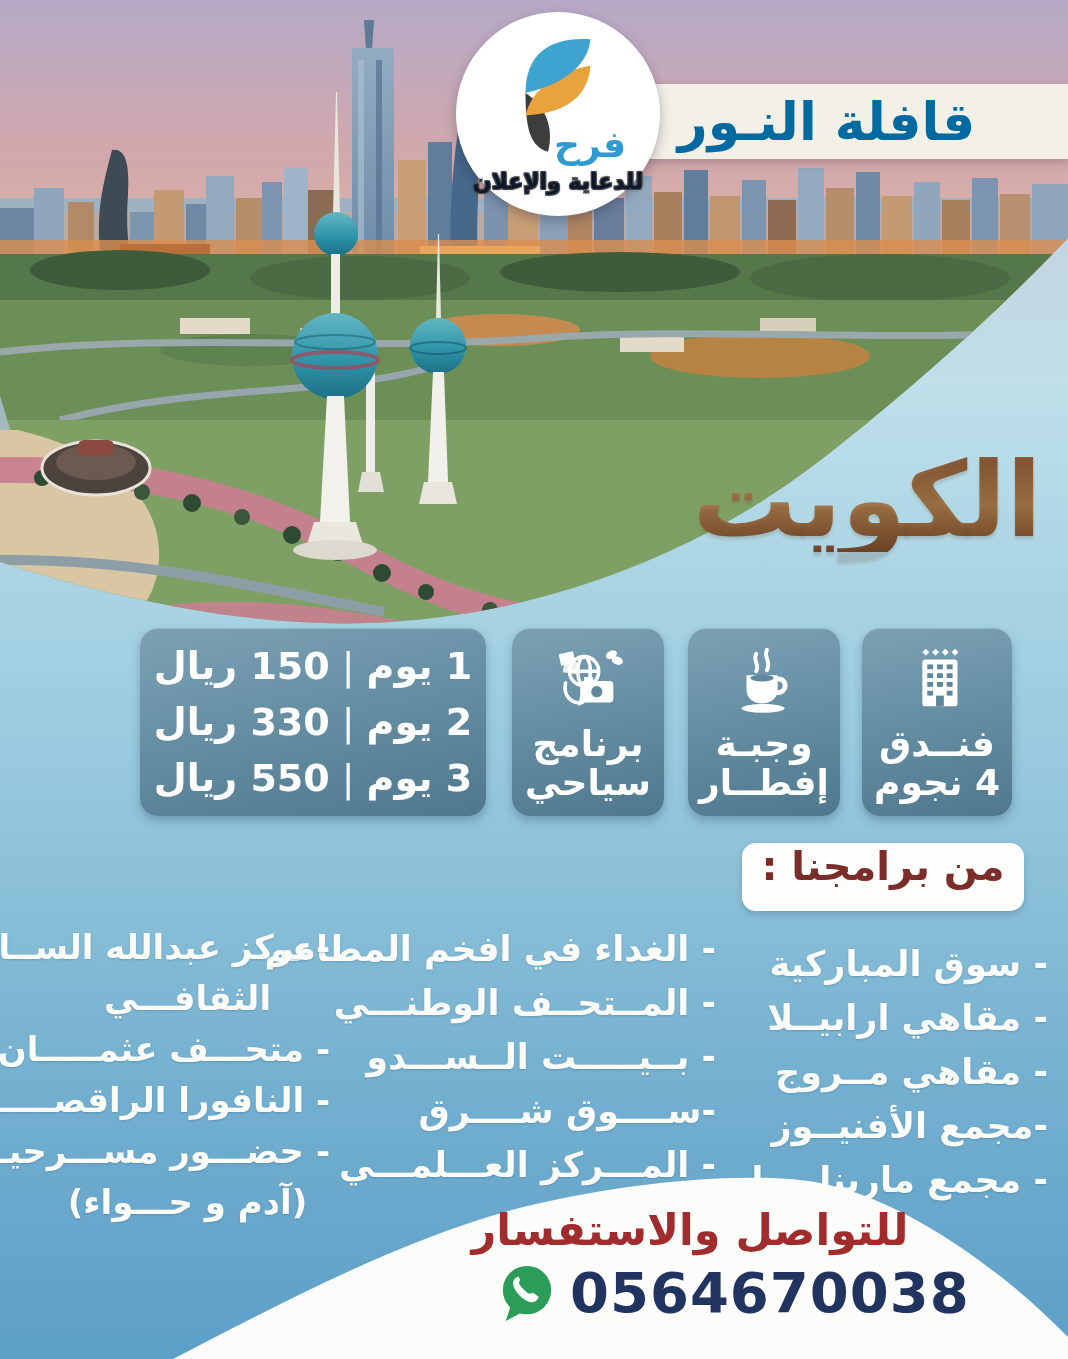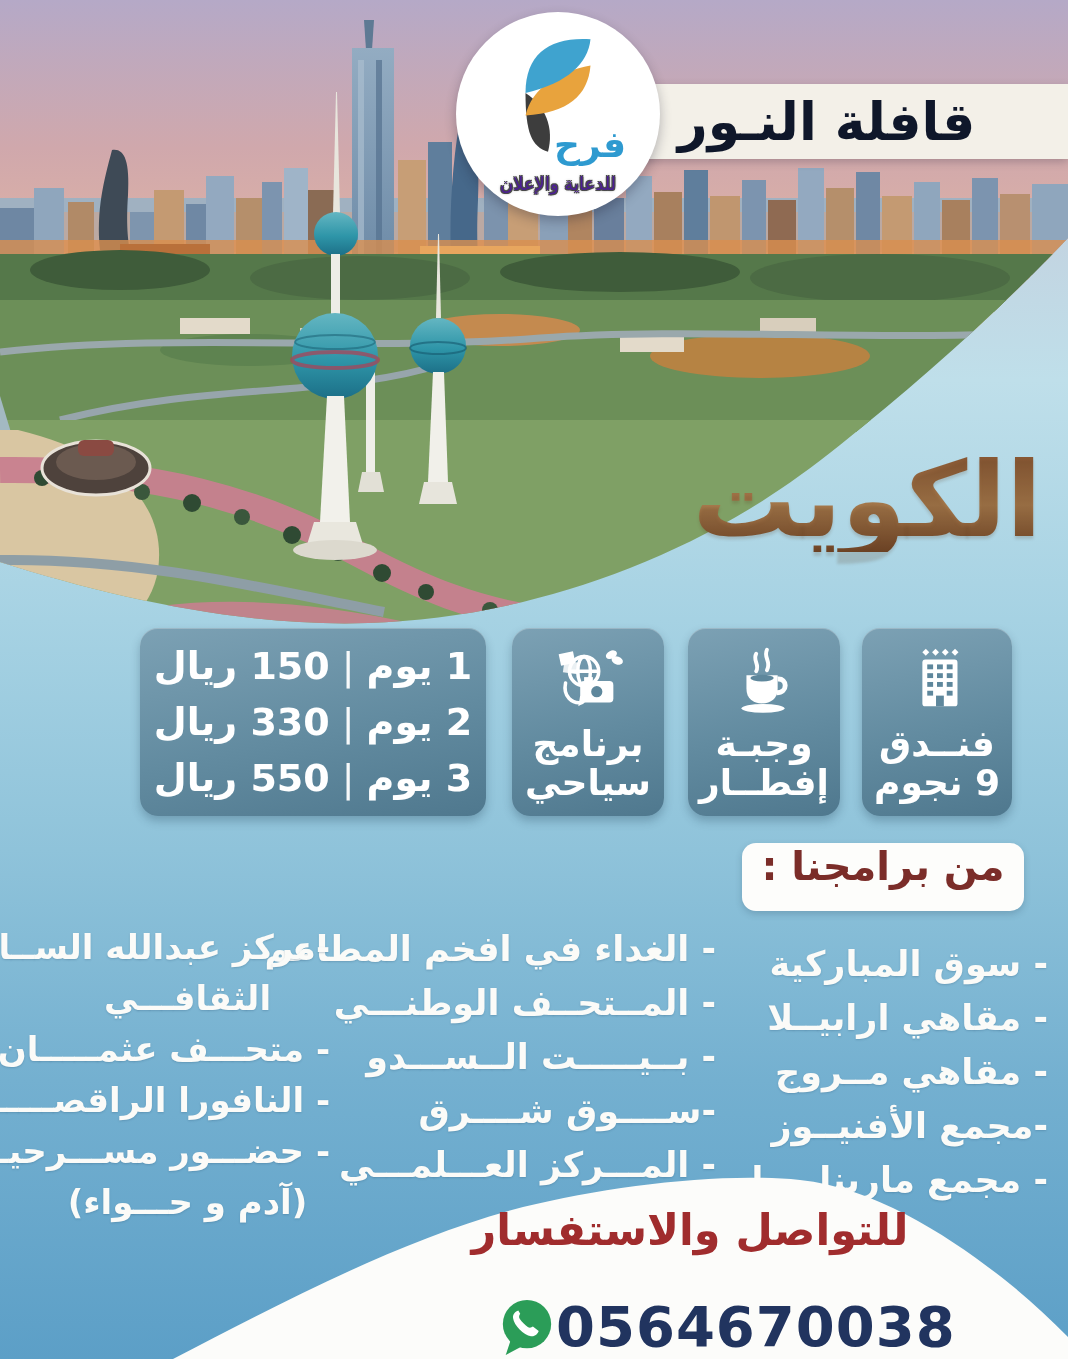--- a/index.html
+++ b/index.html
@@ -10,31 +10,31 @@
   }
   
   .hero{position:absolute;left:0;top:0;width:1068px;height:648px;}
   
   .band{
     position:absolute;left:585px;top:84px;width:483px;height:75px;
     background:#F3F0E8;border-radius:10px 0 0 10px;
     box-shadow:0 3px 8px rgba(40,40,60,.25);
     display:flex;align-items:center;justify-content:center;
   }
-  .band h2{margin:0;font-size:52px;font-weight:bold;color:#0f172a;direction:rtl;letter-spacing:0;}
+  .band h2{margin:0;font-size:52px;font-weight:bold;color:#0369a1;direction:rtl;letter-spacing:0;}
   
   .logo{
     position:absolute;left:456px;top:12px;width:204px;height:204px;border-radius:50%;
     background:#FFFFFF;box-shadow:0 5px 12px rgba(30,30,50,.3);
   }
   .logo svg.fmark{position:absolute;left:32px;top:16px;}
   .logo .brand{position:absolute;right:34px;top:112px;font-size:36px;font-weight:bold;color:#2E9AD0;direction:rtl;text-align:center;}
   .logo .tagline{
     position:absolute;left:0;bottom:22px;width:100%;text-align:center;
-    font-size:18px;font-weight:normal;color:#4c1d95;direction:rtl;
+    font-size:22px;font-weight:bold;color:#0f172a;direction:rtl;
     text-shadow:1px 1px 0 #4A4A4A,-1px -1px 0 #4A4A4A,1px -1px 0 #4A4A4A,-1px 1px 0 #4A4A4A,0 0 3px #4A4A4A;
   }
   
   .destination{
     position:absolute;right:26px;top:448px;margin:0;direction:rtl;
     font-size:104px;font-weight:bold;line-height:1;
     background:linear-gradient(180deg,#835230 0%,#A5794C 55%,#6F4426 100%);
     -webkit-background-clip:text;background-clip:text;color:transparent;
     text-shadow:0 3px 3px rgba(90,55,25,.18);
   }
@@ -69,21 +69,21 @@
   .col-middle{right:352px;width:385px;}
   .col-left{right:738px;width:325px;}
   .col-left .item{font-size:34px;line-height:51px;}
   .col-left .item.cont{text-align:center;padding-left:40px;}
   
   .wave{position:absolute;left:0;bottom:0;width:1068px;height:205px;}
   .contact-heading{
     position:absolute;left:380px;top:1205px;width:620px;text-align:center;direction:rtl;
     font-size:43px;font-weight:bold;color:#A02C2D;
   }
-  .phone-row{position:absolute;left:498px;top:1296px;display:flex;align-items:center;direction:ltr;}
+  .phone-row{position:absolute;left:498px;top:1262px;display:flex;align-items:center;gap:14px;direction:ltr;}
   .phone-number{font-size:56px;font-weight:bold;color:#21345F;letter-spacing:1px;line-height:62px;}
 </style>
 </head>
 <body>
 
 <div class="poster">
 
   <svg class="hero" viewBox="0 0 1068 648" aria-hidden="true">
     <defs>
       <linearGradient id="sky" x1="0" y1="0" x2="0" y2="1">
@@ -308,21 +308,21 @@
           <rect x="30" y="41" width="6" height="5"></rect>
             <rect x="40" y="41" width="6" height="5"></rect>
             <rect x="50" y="41" width="6" height="5"></rect>
           <rect x="30" y="50" width="6" height="5"></rect>
             <rect x="50" y="50" width="6" height="5"></rect>
           <rect x="39" y="55" width="8" height="11"></rect>
         </g>
       </svg>
     </div>
     <div class="lbl">فنــدق</div>
-    <div class="lbl">9 نجوم</div>
+    <div class="lbl">4 نجوم</div>
   </div>
 
   <div class="prog-heading">
     <span>من برامجنا :</span>
   </div>
 
   <div class="prog-col col-right">
     <div class="item">- سوق المباركية</div>
     <div class="item">- مقاهي ارابيــلا</div>
     <div class="item">- مقاهي مــروج</div>

